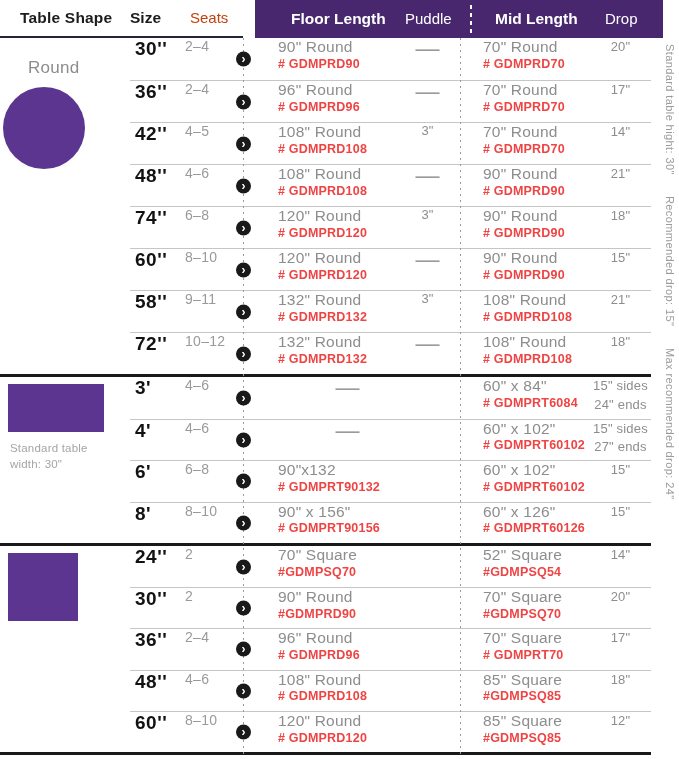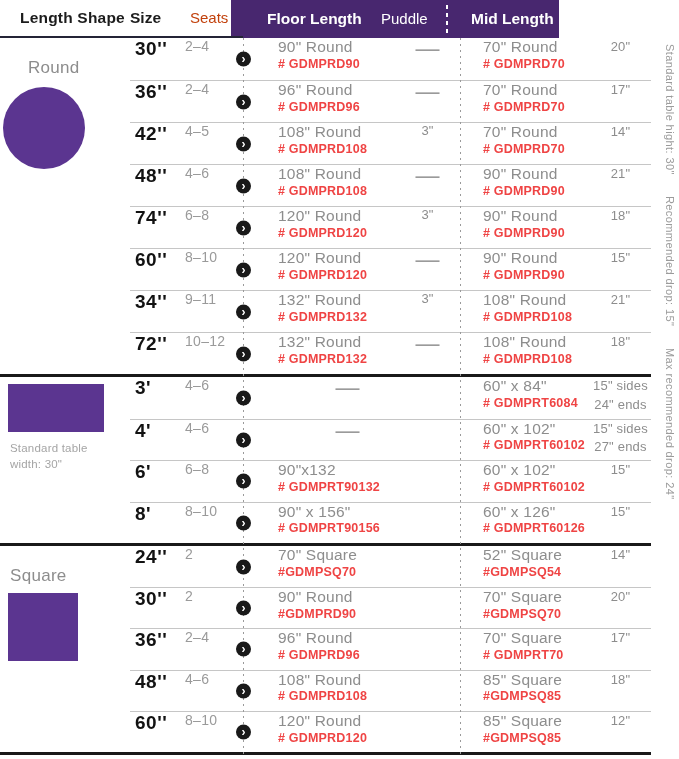--- a/index.html
+++ b/index.html
@@ -6,21 +6,21 @@
   html,body { background:#fff; }
   body { font-family: "Liberation Sans", "DejaVu Sans", sans-serif; }
   .page { position:relative; width:679px; height:759px; background:#fff; overflow:hidden; }
 
   
   .header { position:absolute; top:0; left:0; width:679px; height:38px; z-index:3; }
   .h-label { position:absolute; top:0; line-height:36px; white-space:nowrap; }
   .h-table-shape { left:20px;  font-weight:700; font-size:15.5px; color:#1c1c1c; letter-spacing:0.2px; }
   .h-size        { left:130px; font-weight:700; font-size:15.5px; color:#1c1c1c; }
   .h-seats       { left:190px; font-size:15px; color:#c2410c; }
-  .band { position:absolute; left:231px; top:0; width:328px; height:38px; background:#48276f; }
+  .band { position:absolute; left:255px; top:0; width:408px; height:38px; background:#48276f; }
   .band .h-label { line-height:38px; color:#fff; }
   .h-floor  { left:36px;  font-weight:700; font-size:15.5px; }
   .h-puddle { left:150px; font-size:15px; }
   .band-dash { position:absolute; left:215px; top:5px; width:2px; height:28px;
                background:repeating-linear-gradient(to bottom,#fff 0 4px,transparent 4px 8px); }
   .h-mid  { left:240px; font-weight:700; font-size:15.5px; }
   .h-drop { left:350px; font-size:15px; }
   .header-underline { position:absolute; top:36px; left:0; width:243px; height:2px; background:#242436; }
 
   
@@ -70,21 +70,21 @@
   .side-notes { position:absolute; top:44px; right:3px; writing-mode:vertical-rl;
                 font-size:11px; color:#9b9b9b; letter-spacing:0.4px; white-space:nowrap; }
   .side-notes span { display:inline-block; margin-bottom:18px; }
 </style>
 </head>
 <body>
 
 <div class="page">
 
   <div class="header">
-    <span class="h-label h-table-shape">Length Shape</span>
+    <span class="h-label h-table-shape">Table Shape</span>
     <span class="h-label h-size">Size</span>
     <span class="h-label h-seats">Seats</span>
     <div class="band">
       <span class="h-label h-floor">Floor Length</span>
       <span class="h-label h-puddle">Puddle</span>
       <div class="band-dash"></div>
       <span class="h-label h-mid">Mid Length</span>
       <span class="h-label h-drop">Drop</span>
     </div>
     <div class="header-underline"></div>
@@ -193,21 +193,21 @@
             <div class="c-puddle dash">—</div>
             <div class="c-mid">
               <div class="val">90" Round</div>
               <div class="part"># GDMPRD90</div>
             </div>
             <div class="c-drop">
               <div>15"</div>
             </div>
           </div>
           <div class="row">
-            <div class="c-size">34''</div>
+            <div class="c-size">58''</div>
             <div class="c-seats">9–11</div>
             <div class="arrow">›</div>
             <div class="c-floor">
               <div class="val">132" Round</div>
               <div class="part"># GDMPRD132</div>
             </div>
             <div class="c-puddle">3"</div>
             <div class="c-mid">
               <div class="val">108" Round</div>
               <div class="part"># GDMPRD108</div>
@@ -300,21 +300,20 @@
               <div class="part"># GDMPRT60126</div>
             </div>
             <div class="c-drop">
               <div>15"</div>
             </div>
           </div>
         </div>
       </section>
       <section class="section sec-2">
         <div class="shape-col">
-          <div class="shape-label">Square</div>
           <div class="shape square" style="background: rgb(91, 53, 144);"></div>
         </div>
         <div class="rows">
           <div class="row">
             <div class="c-size">24''</div>
             <div class="c-seats">2</div>
             <div class="arrow">›</div>
             <div class="c-floor">
               <div class="val">70" Square</div>
               <div class="part">#GDMPSQ70</div>

